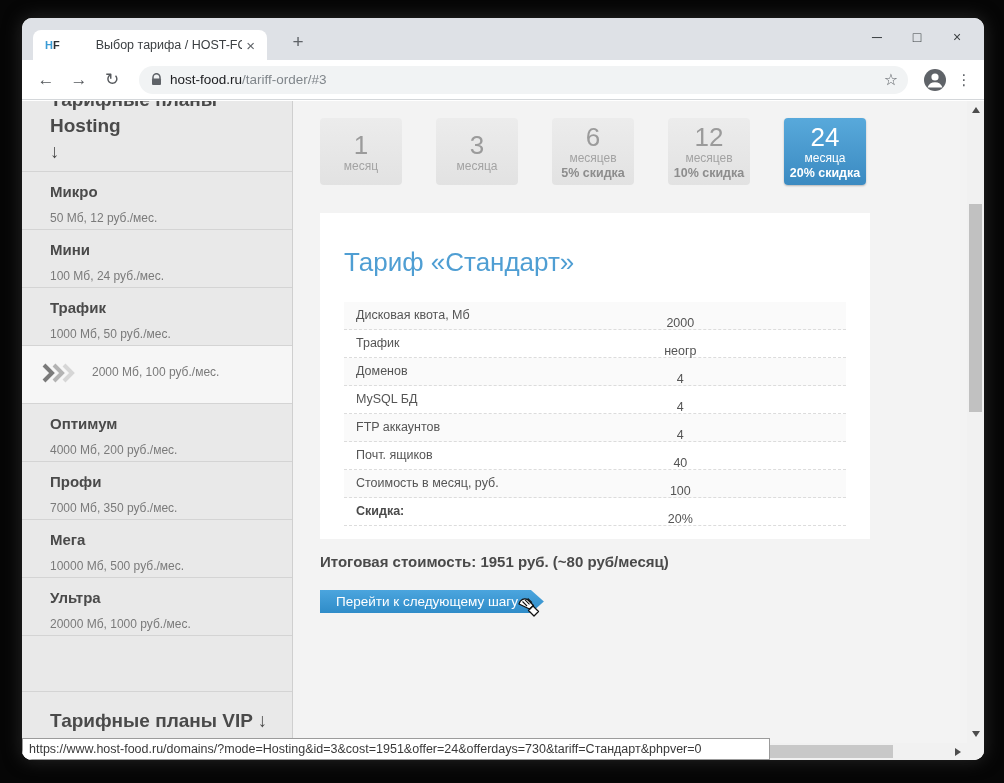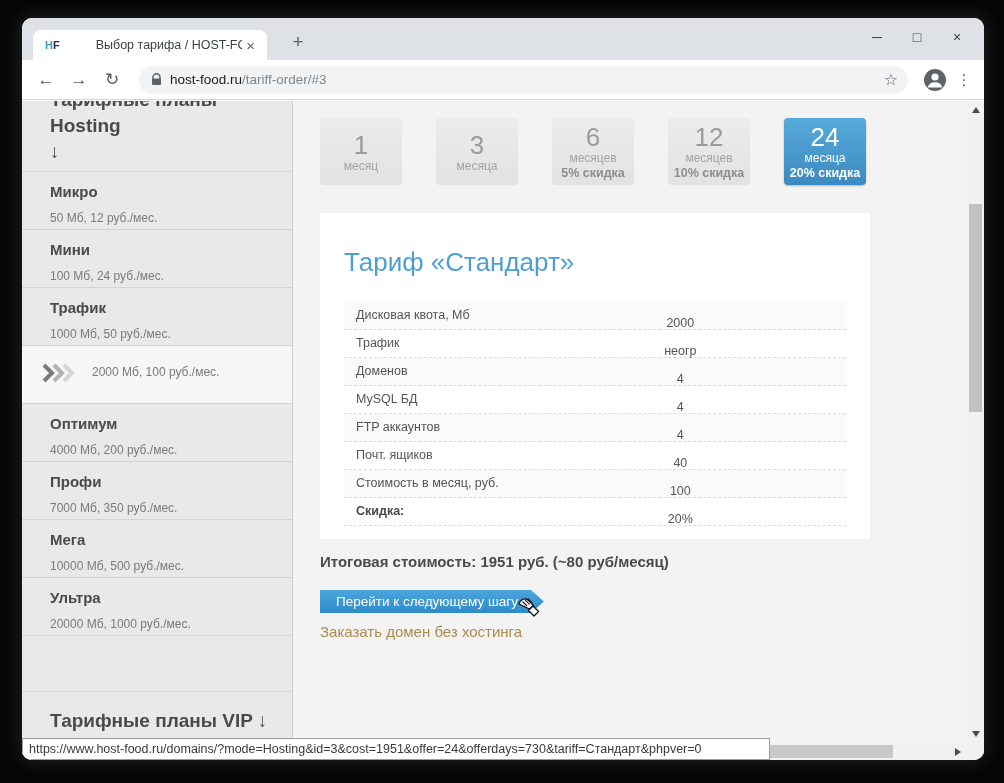--- a/index.html
+++ b/index.html
@@ -252,21 +252,20 @@
             <path d="M2 9 C3 4.5 7.5 2.5 11 5 L16.5 10.5 L12.5 14 Z"></path>
             <path d="M16 11 l5.5 5.5 l-4.5 4.5 l-5.5 -5.5 z"></path>
           </g>
           <g fill="none" stroke="#111" stroke-width="1.1">
             <path d="M5.5 6.5 l4.5 4.5"></path>
             <path d="M8 4.8 l4.5 4.5"></path>
             <path d="M10.7 3.4 l4.3 4.3"></path>
           </g>
         </svg>
       </span>
-      <a class="domain-link">Заказать домен без хостинга</a>
     </div>
 
     <div class="vscroll">
       <div class="arr arr-up"></div>
       <div class="vthumb"></div>
       <div class="arr arr-down"></div>
     </div>
     <div class="hscroll">
       <div class="hthumb"></div>
       <div class="arr arr-right"></div>

